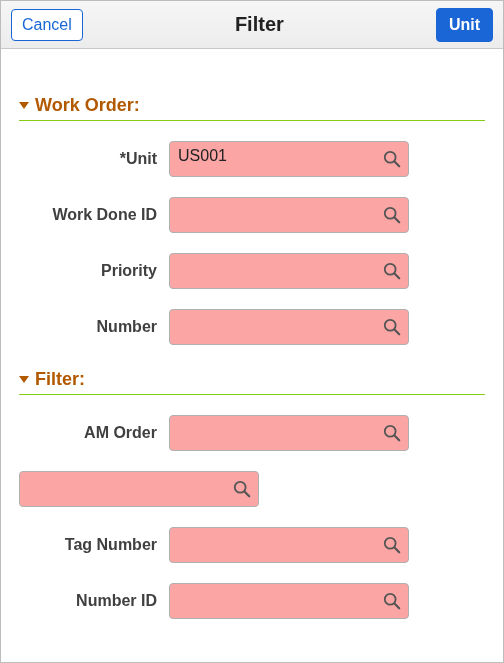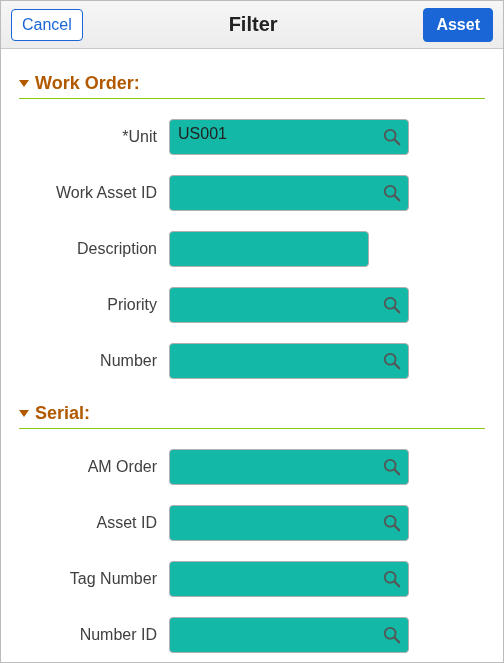--- a/index.html
+++ b/index.html
@@ -7,21 +7,21 @@
     margin: 0; padding: 0;
     width: 504px; height: 663px;
     font-family: Arial, Helvetica, sans-serif;
     background: #fafafa;
     overflow: hidden;
   }
   .frame {
     width: 504px; height: 663px;
     border: 1px solid #bcbcbc;
     background: #fff;
-    display: flex; flex-direction: column;
+    display: flex; flex-direction: column; gap: 22px;
   }
   .header {
     height: 48px;
     background: linear-gradient(#f6f6f6, #ececec);
     border-bottom: 1px solid #c8c8c8;
     display: flex; align-items: center; justify-content: space-between;
     padding: 0 10px;
   }
   .btn {
     font-size: 16px;
@@ -74,36 +74,36 @@
   }
   .row {
     display: flex; align-items: center;
     margin: 20px 0;
   }
   .label {
     width: 150px;
     text-align: right;
     padding-right: 12px;
     font-size: 16px;
-    font-weight: normal;
+    font-weight: bold;
     color: #404040;
   }
   .field {
     position: relative;
     flex: 0 0 auto;
   }
   .input {
     border: 1px solid #b0b0b0;
     border-radius: 4px;
     height: 36px;
     padding: 4px 34px 10px 8px;
     font-size: 16px;
     color: #222;
     width: 240px;
-    background: #14b8a6;
+    background: #fca5a5;
   }
   .input.short {
     width: 200px;
     padding-right: 8px;
   }
   .lookup {
     position: absolute;
     right: 6px; top: 50%;
     transform: translateY(-50%);
     width: 22px; height: 22px;
@@ -123,21 +123,21 @@
   }
 </style>
 </head>
 <body>
 
 <div class="frame">
 
   <div class="header">
     <button class="btn btn-cancel">Cancel</button>
     <div class="title">Filter</div>
-    <button class="btn btn-done">Asset</button>
+    <button class="btn btn-done">Unit</button>
   </div>
 
   <div class="body-wrap">
     <div class="body">
 
       <div class="section-head">
         <span class="caret"></span>
         <span class="section-title">Work Order:</span>
       </div>
 
@@ -148,38 +148,32 @@
           <span class="lookup">
             <svg viewBox="0 0 20 20">
                 <circle cx="8" cy="8" r="6"></circle>
                 <line x1="13" y1="13" x2="18" y2="18"></line>
               </svg>
           </span>
         </div>
       </div>
 
       <div class="row">
-        <div class="label">Work Asset ID</div>
-        <div class="field">
-          <input class="input" value="" style="">
-          <span class="lookup">
-            <svg viewBox="0 0 20 20">
-                <circle cx="8" cy="8" r="6"></circle>
-                <line x1="13" y1="13" x2="18" y2="18"></line>
-              </svg>
-          </span>
-        </div>
-      </div>
-
-      <div class="row">
-        <div class="label">Description</div>
-        <div class="field">
-          <input class="input short" value="" style="">
-        </div>
-      </div>
+        <div class="label">Work Done ID</div>
+        <div class="field">
+          <input class="input" value="" style="">
+          <span class="lookup">
+            <svg viewBox="0 0 20 20">
+                <circle cx="8" cy="8" r="6"></circle>
+                <line x1="13" y1="13" x2="18" y2="18"></line>
+              </svg>
+          </span>
+        </div>
+      </div>
+
 
       <div class="row">
         <div class="label">Priority</div>
         <div class="field">
           <input class="input" value="" style="">
           <span class="lookup">
             <svg viewBox="0 0 20 20">
                 <circle cx="8" cy="8" r="6"></circle>
                 <line x1="13" y1="13" x2="18" y2="18"></line>
               </svg>
@@ -195,38 +189,37 @@
             <svg viewBox="0 0 20 20">
                 <circle cx="8" cy="8" r="6"></circle>
                 <line x1="13" y1="13" x2="18" y2="18"></line>
               </svg>
           </span>
         </div>
       </div>
 
       <div class="section-head">
         <span class="caret"></span>
-        <span class="section-title">Serial:</span>
+        <span class="section-title">Filter:</span>
       </div>
 
       <div class="row">
         <div class="label">AM Order</div>
         <div class="field">
           <input class="input" value="" style="">
           <span class="lookup">
             <svg viewBox="0 0 20 20">
                 <circle cx="8" cy="8" r="6"></circle>
                 <line x1="13" y1="13" x2="18" y2="18"></line>
               </svg>
           </span>
         </div>
       </div>
 
       <div class="row">
-        <div class="label">Asset ID</div>
         <div class="field">
           <input class="input" value="" style="">
           <span class="lookup">
             <svg viewBox="0 0 20 20">
                 <circle cx="8" cy="8" r="6"></circle>
                 <line x1="13" y1="13" x2="18" y2="18"></line>
               </svg>
           </span>
         </div>
       </div>

